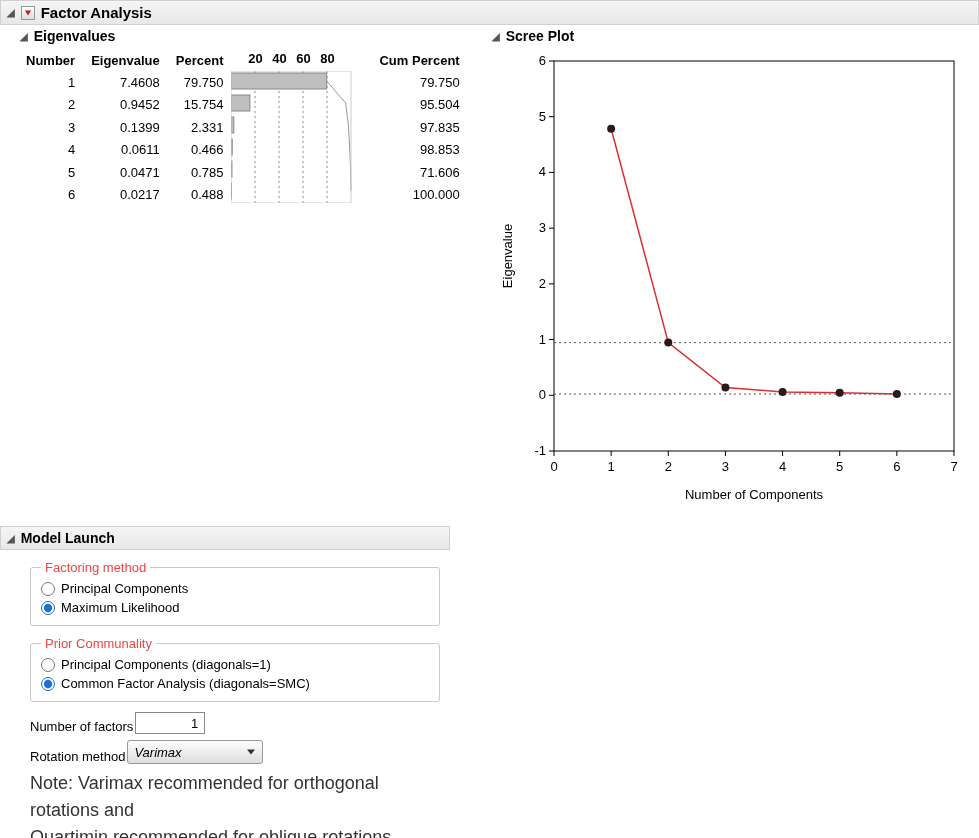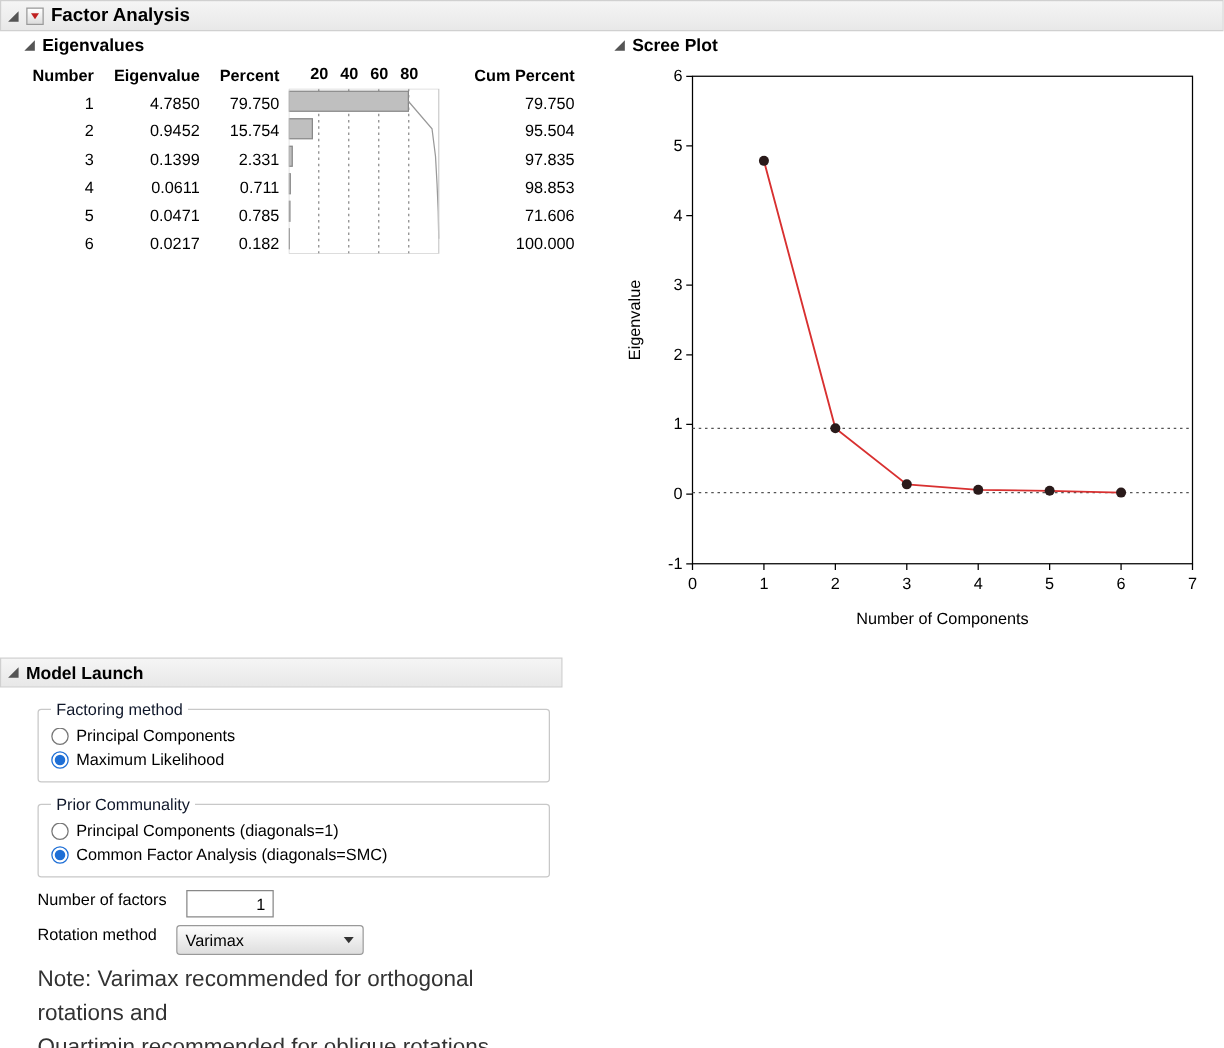--- a/index.html
+++ b/index.html
@@ -106,64 +106,65 @@
   }
   fieldset {
     border: 1px solid #c8c8c8;
     border-radius: 3px;
     margin: 0 0 10px 0;
     padding: 4px 10px 8px 10px;
   }
   legend {
     font-size: 13px;
     padding: 0 4px;
-    color: #0f172a;
+    color: #ef4444;
   }
   .radio-row {
     display: flex;
     align-items: flex-end;
     gap: 6px;
     padding: 2px 0;
   }
   .radio-row input[type="radio"] {
     margin: 0;
     width: 14px;
     height: 14px;
     accent-color: #1e6fd6;
   }
   .form-row {
     display: flex;
-    align-items: flex-start;
-    gap: 16px;
+    align-items: flex-end;
+    gap: 2px;
     margin: 6px 0;
   }
   .form-row label {
     font-size: 13px;
   }
   input[type="text"].nfactors {
     width: 70px;
     height: 22px;
     border: 1px solid #888;
     text-align: right;
     padding: 1px 6px;
     font-size: 13px;
   }
   .select-wrap {
     position: relative;
     display: inline-block;
   }
   .select-wrap select {
-    width: 150px;
+    width: 136px;
     height: 24px;
     border: 1px solid #999;
     background: linear-gradient(to bottom, #fdfdfd, #dedede);
     border-radius: 3px;
     padding: 1px 20px 1px 6px;
     font-size: 13px;
     appearance: none;
+    font-style: italic;
     -webkit-appearance: none;
   }
   .select-wrap::after {
     content: "";
     position: absolute;
     right: 8px;
     top: 50%;
     width: 0; height: 0;
     border-left: 4px solid transparent;
     border-right: 4px solid transparent;
@@ -216,21 +217,21 @@
                 <span style="left: 72px;">60</span>
                 <span style="left: 96px;">80</span>
               </div>
           </th>
           <th>Cum Percent</th>
         </tr>
       </thead>
       <tbody id="eigen-body">
           <tr>
             <td>1</td>
-            <td>4.7850</td>
+            <td>7.4608</td>
             <td>79.750</td>
             <td class="barcell" rowspan="6"><svg width="140" height="132">
                 <line x1="24" x2="24" y1="0" y2="132" stroke="#888" stroke-dasharray="2,3"></line>
                 <line x1="48" x2="48" y1="0" y2="132" stroke="#888" stroke-dasharray="2,3"></line>
                 <line x1="72" x2="72" y1="0" y2="132" stroke="#888" stroke-dasharray="2,3"></line>
                 <line x1="96" x2="96" y1="0" y2="132" stroke="#888" stroke-dasharray="2,3"></line>
                 <rect x="0" y="2" width="95.7" height="16" fill="#bfbfbf" stroke="#888"></rect>
                 <rect x="0" y="24" width="18.904799999999998" height="16" fill="#bfbfbf" stroke="#888"></rect>
                 <rect x="0" y="46" width="2.7972" height="16" fill="#bfbfbf" stroke="#888"></rect>
                 <rect x="0" y="68" width="1.2216" height="16" fill="#bfbfbf" stroke="#888"></rect>
@@ -249,33 +250,33 @@
           </tr>
           <tr>
             <td>3</td>
             <td>0.1399</td>
             <td>2.331</td>
             <td>97.835</td>
           </tr>
           <tr>
             <td>4</td>
             <td>0.0611</td>
-            <td>0.711</td>
+            <td>0.466</td>
             <td>98.853</td>
           </tr>
           <tr>
             <td>5</td>
             <td>0.0471</td>
             <td>0.785</td>
             <td>71.606</td>
           </tr>
           <tr>
             <td>6</td>
             <td>0.0217</td>
-            <td>0.182</td>
+            <td>0.488</td>
             <td>100.000</td>
           </tr>
         </tbody>
     </table>
   </div>
 
   <div class="scree-section">
     <div class="panel-header sub">
       <span class="disclosure">◢</span>
       <span>Scree Plot</span>

